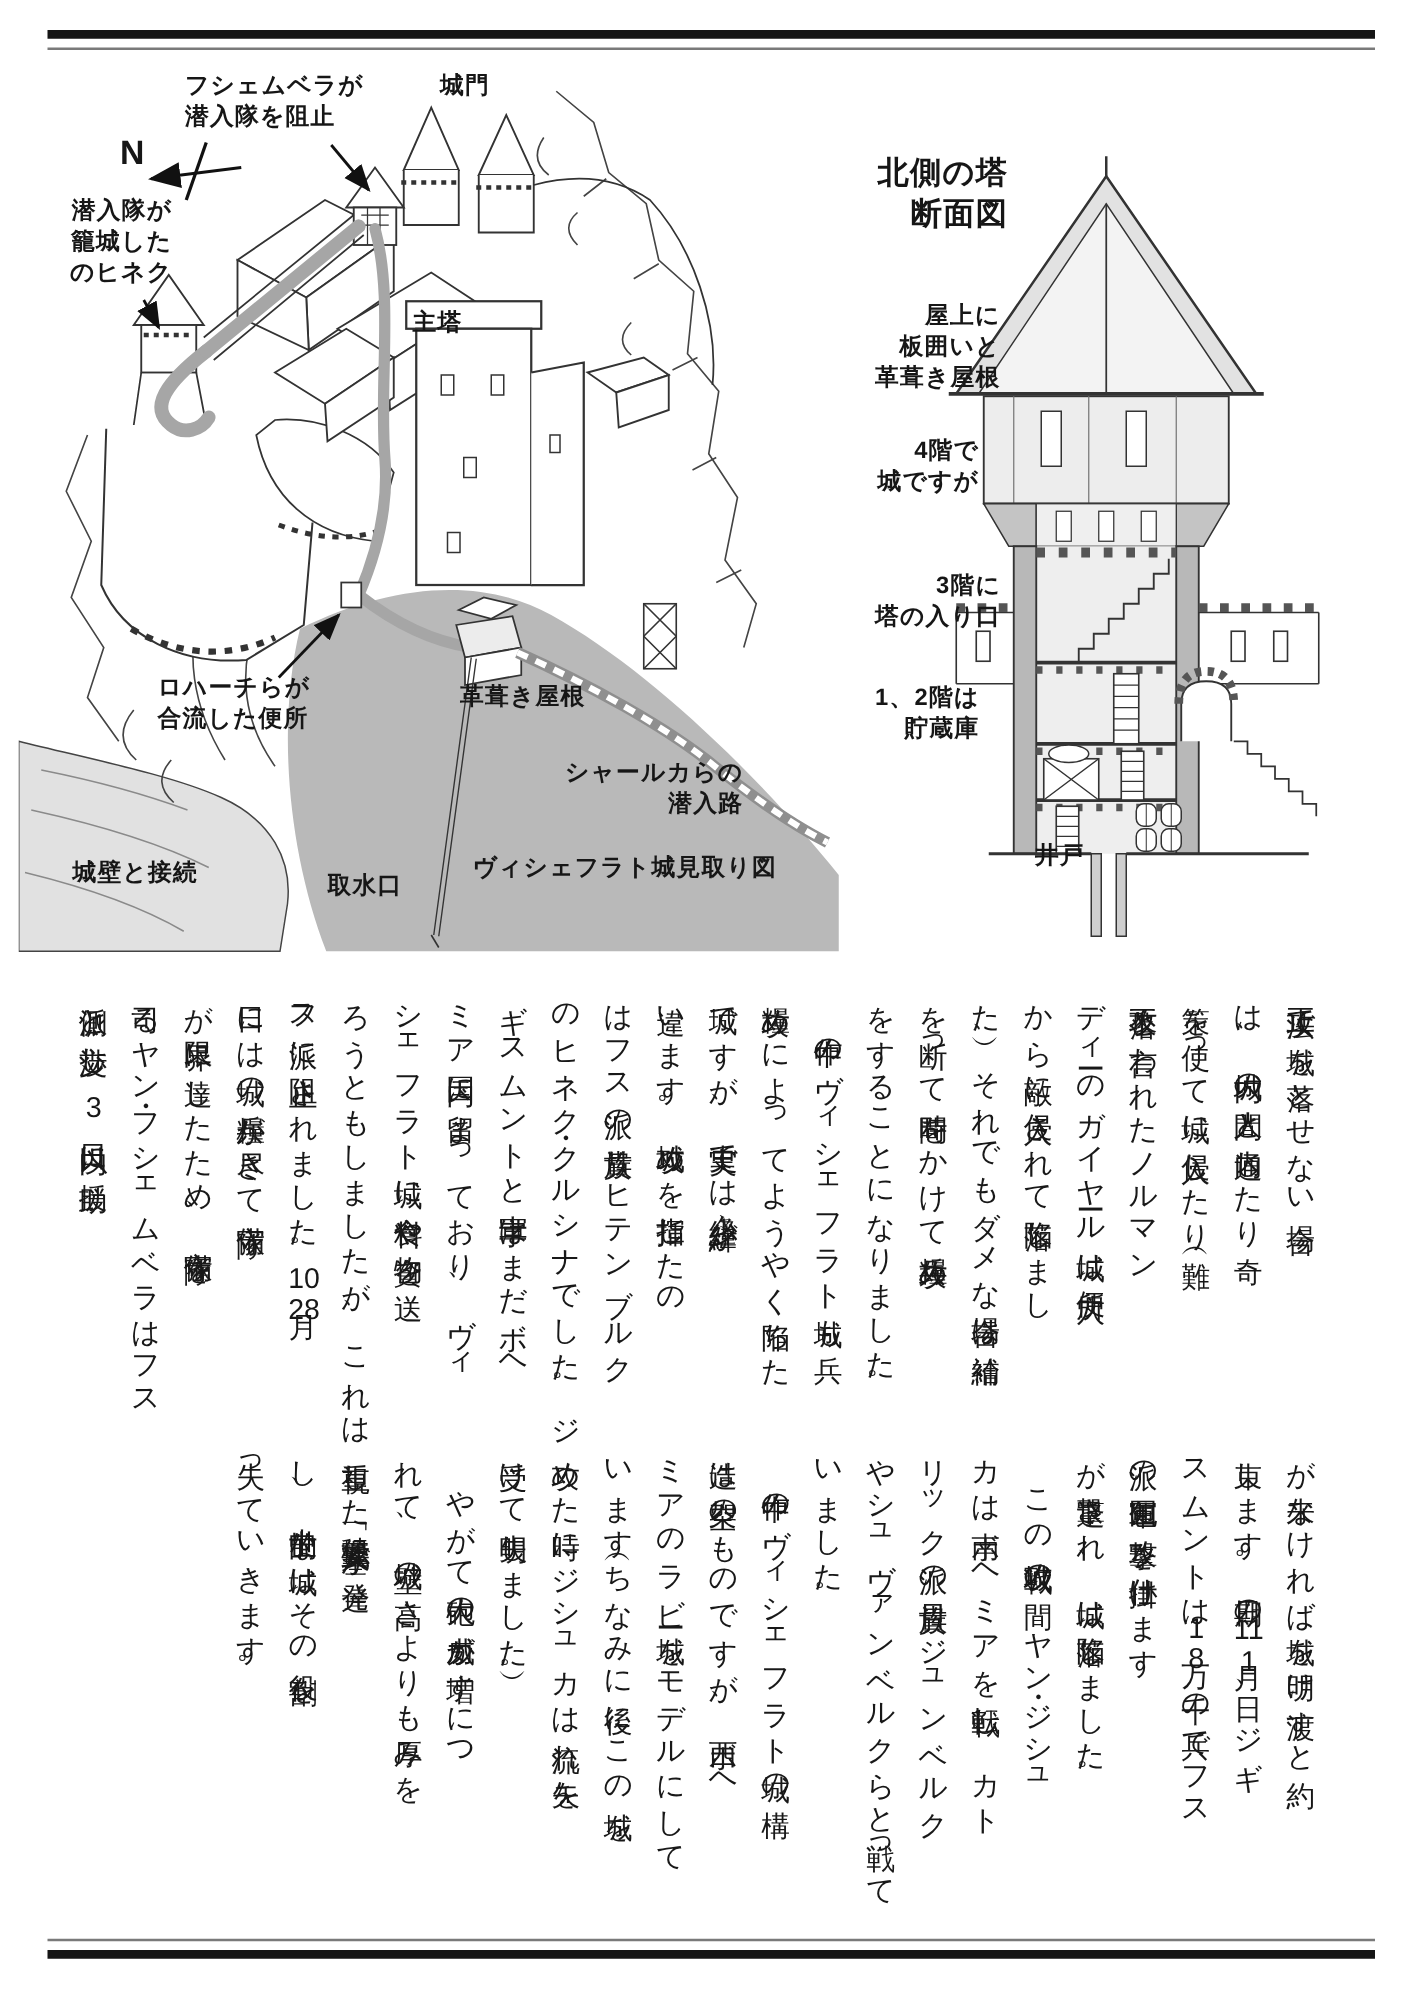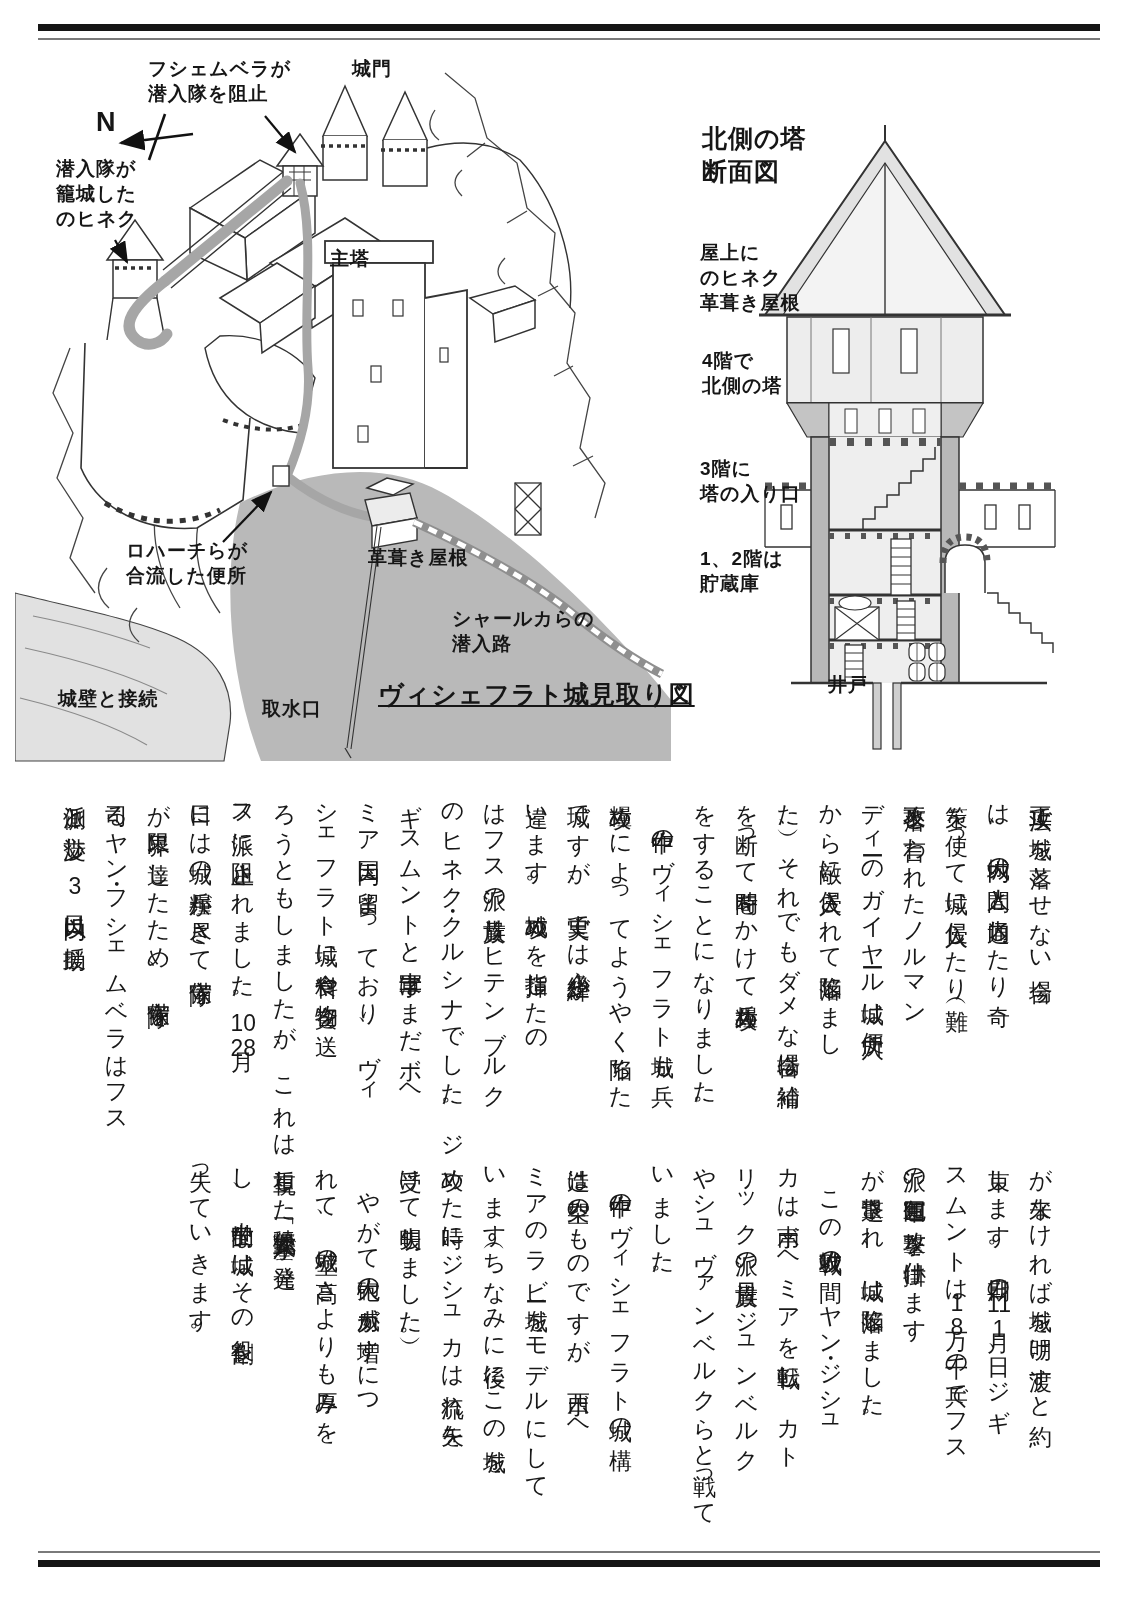--- a/index.html
+++ b/index.html
@@ -1,23 +1,23 @@
 <!DOCTYPE html>
 <html><head>
 <meta charset="utf-8">
 <style>
   html,body{margin:0;padding:0;background:#fff;}
   body{width:1128px;height:1600px;position:relative;overflow:hidden;
        font-family:"Liberation Sans",sans-serif;color:#111;}
   .rule-thick{position:absolute;left:38px;width:1062px;height:7px;background:#151515;}
   .rule-thin{position:absolute;left:38px;width:1062px;height:2px;background:#7a7a7a;}
   .lbl{position:absolute;white-space:pre-line;font-weight:600;font-size:19px;
-       line-height:25px;letter-spacing:1px;color:#161616;}
+       line-height:25px;letter-spacing:1px;color:#161616;text-align:right;}
   .lbl.center{text-align:left;}
-  .big{font-weight:800;font-size:25px;letter-spacing:1px;text-decoration:underline;}
+  .big{font-weight:800;font-size:19px;letter-spacing:1px;}
   .sect{font-weight:800;font-size:25px;line-height:33px;}
   .compass{font-size:27px;font-weight:700;}
   svg{position:absolute;}
   .vtext{position:absolute;display:flex;flex-direction:row-reverse;justify-content:flex-start;}
   .vcol{writing-mode:vertical-rl;text-orientation:mixed;width:42px;height:372px;
         font-size:23px;line-height:42px;letter-spacing:1.5px;font-weight:500;color:#181818;}
   .tcy{text-combine-upright:all;}
 </style>
 </head>
 <body>
@@ -226,24 +226,24 @@
   </g>
 
   <path d="M96,568 H178 M206,568 H352" stroke="#333" stroke-width="2.5"></path>
   <rect x="178" y="568" width="8" height="66" fill="#cfcfcf" stroke="#333" stroke-width="1.2"></rect>
   <rect x="198" y="568" width="8" height="66" fill="#cfcfcf" stroke="#333" stroke-width="1.2"></rect>
 </svg>
 
 <div class="lbl sect" style="left:702px;top:122px">北側の塔
 断面図</div>
 <div class="lbl" style="left:700px;top:240px">屋上に
-のヒネク
+板囲いと
 革葺き屋根</div>
 <div class="lbl" style="left:702px;top:348px">4階で
-北側の塔</div>
+城ですが</div>
 <div class="lbl" style="left:700px;top:456px">3階に
 塔の入り口</div>
 <div class="lbl" style="left:700px;top:546px">1、2階は
 貯蔵庫</div>
 <div class="lbl" style="left:828px;top:672px">井戸</div>
 
 <div class="vtext" style="top:788px;right:66px;width:1008px">
     <div class="vcol">正攻法で城を落とせない場合</div>
     <div class="vcol">は、城内の人間と内通したり奇</div>
     <div class="vcol">策を使って城に侵入したり（難</div>

